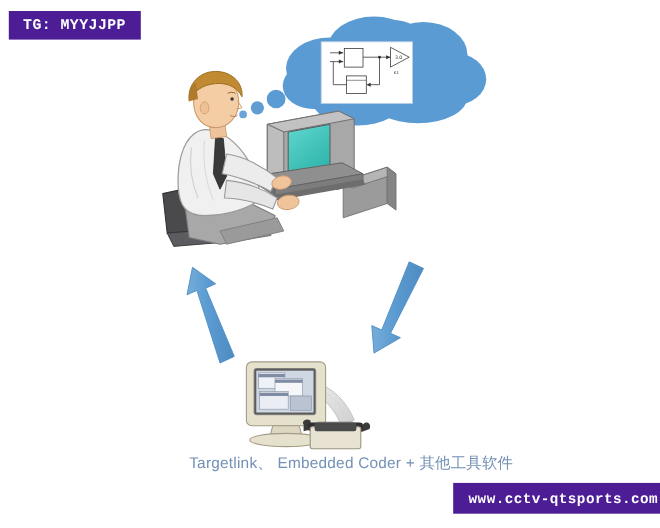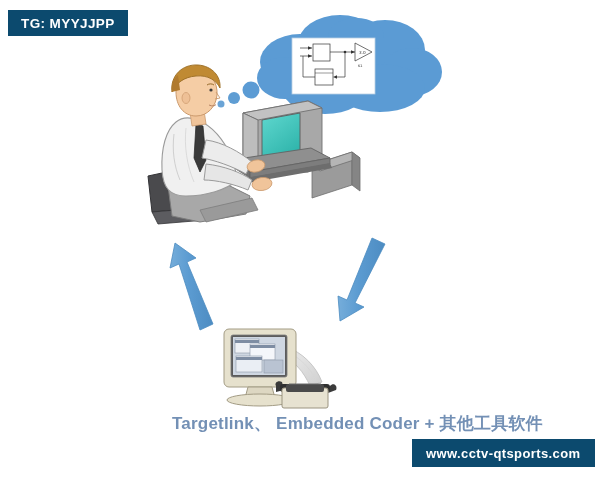--- a/index.html
+++ b/index.html
@@ -19,23 +19,23 @@
     position: absolute;
     left: 0; top: 0;
     width: 600px;
     height: 480px;
     background: #ffffff;
   }
 
   
   .watermark {
     position: absolute;
-    background: #0c4a6e;
+    background: #4c1d95;
     color: #ffffff;
-    font-family: Liberation Sans, sans-serif;
+    font-family: Liberation Mono, monospace;
     font-weight: bold;
     letter-spacing: 0.4px;
     display: flex;
     align-items: center;
     justify-content: center;
     white-space: nowrap;
   }
   #wm-top {
     left: 8px;
     top: 10px;
@@ -60,22 +60,22 @@
   }
   #caption-top {
     left: 206px;
     top: 218px;
     font-size: 13.5px;
     letter-spacing: 0.6px;
   }
   #caption-bottom {
     left: 172px;
     top: 412px;
-    font-size: 17px;
-    font-weight: bold;
+    font-size: 14px;
+    font-weight: normal;
     letter-spacing: 0.2px;
   }
 
   
   #scene {
     position: absolute;
     left: 0; top: 0;
   }
 </style>
 </head>

